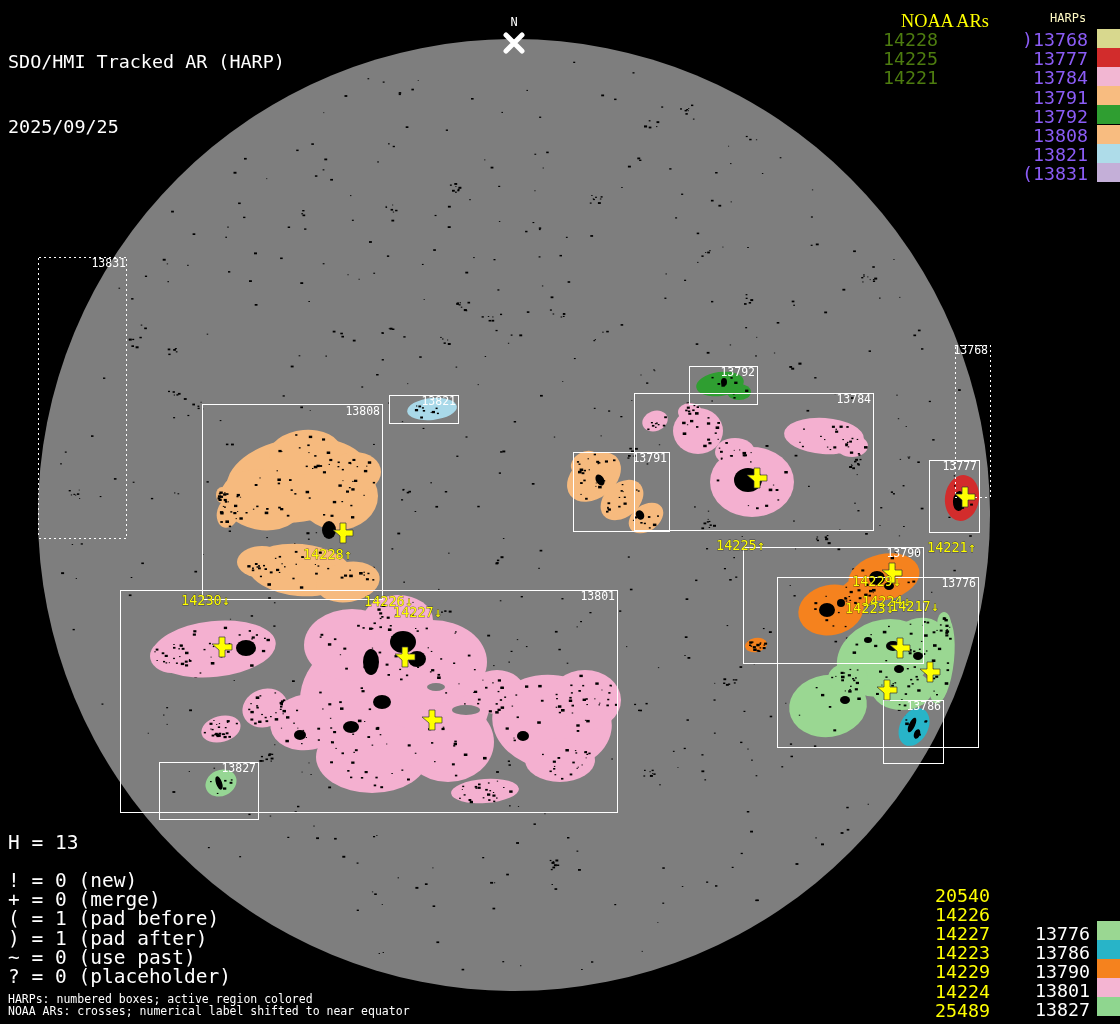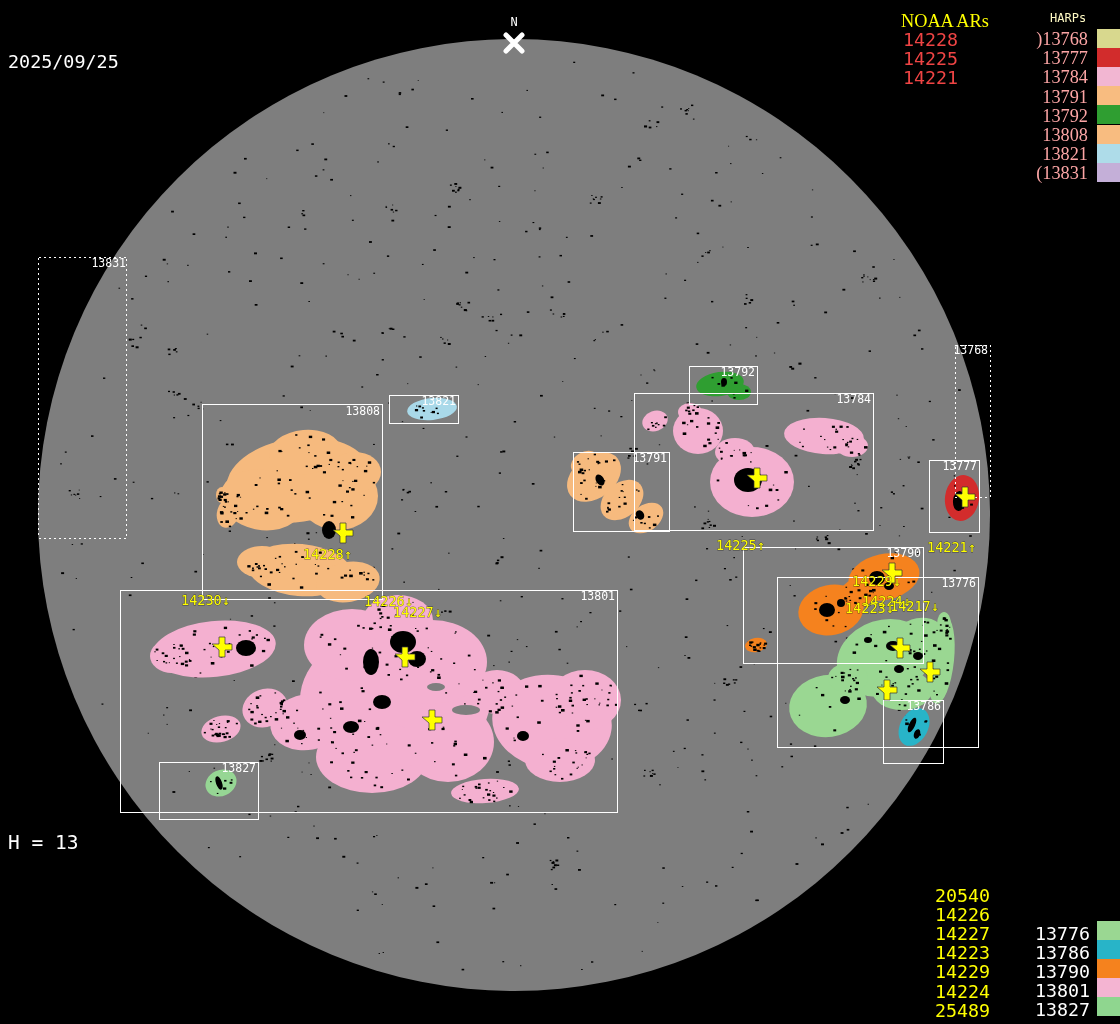--- a/index.html
+++ b/index.html
@@ -3,22 +3,22 @@
 <meta charset="utf-8">
 <style>
   html,body{margin:0;padding:0;background:#000;}
   #stage{position:relative;width:1120px;height:1024px;background:#000;overflow:hidden;
          font-family:"DejaVu Sans Mono",monospace;color:#fff;}
   #plot-svg{position:absolute;left:0;top:0;}
   .abs{position:absolute;white-space:pre;}
   .title-block{left:8px;top:8px;font-size:18.4px;line-height:21.5px;color:#fff;}
   .tr-noaa-header{left:901px;top:11px;font-size:18.3px;color:#ffff00;font-family:Liberation Serif, serif;}
   .tr-harps-header{left:1018px;top:11px;font-size:12px;color:#fef9c3;margin-left:32px;}
-  .tr-noaa-list{left:903px;top:30px;font-size:18.3px;line-height:19.2px;color:#ef4444;}
-  .tr-harp-list{right:32px;top:30px;font-size:18.3px;line-height:19.2px;color:#fca5a5;text-align:right;font-family:Liberation Serif, serif;}
+  .tr-noaa-list{left:883px;top:30px;font-size:18.3px;line-height:19.2px;color:#4d7c0f;}
+  .tr-harp-list{right:32px;top:30px;font-size:18.3px;line-height:19.2px;color:#8b5cf6;text-align:right;}
   .br-noaa-list{right:130px;top:885.5px;font-size:18.3px;line-height:19.2px;color:#ffff00;text-align:right;}
   .br-harp-list{right:30px;top:923.5px;font-size:18.3px;line-height:19.2px;color:#fff;text-align:right;}
   .stats{left:8px;top:831px;font-size:19.5px;color:#fff;text-align:center;}
   .flag-legend{left:8px;top:871px;font-size:19.5px;line-height:19.2px;color:#fff;}
   .footnotes{left:8px;top:993px;font-size:11.5px;line-height:12px;color:#fff;}
   .swatch{position:absolute;right:0;width:23px;height:19.2px;}
 </style>
 </head>
 <body>
 
@@ -1724,40 +1724,42 @@
         <text x="852" y="576" fill="#ffff00" font-size="13.5" dominant-baseline="hanging" stroke="#00000088" stroke-width="0.8" paint-order="stroke" style="font-family: &quot;DejaVu Sans Mono&quot;, monospace;">14229↓</text>
         <text x="862" y="596" fill="#ffff00" font-size="13.5" dominant-baseline="hanging" stroke="#00000088" stroke-width="0.8" paint-order="stroke" style="font-family: &quot;DejaVu Sans Mono&quot;, monospace;">14224↓</text>
         <text x="845" y="603" fill="#ffff00" font-size="13.5" dominant-baseline="hanging" stroke="#00000088" stroke-width="0.8" paint-order="stroke" style="font-family: &quot;DejaVu Sans Mono&quot;, monospace;">14223↓</text>
         <text x="890" y="601" fill="#ffff00" font-size="13.5" dominant-baseline="hanging" stroke="#00000088" stroke-width="0.8" paint-order="stroke" style="font-family: &quot;DejaVu Sans Mono&quot;, monospace;">14217↓</text>
       </g>
       <text x="514" y="17" fill="#fff" font-size="12" text-anchor="middle" dominant-baseline="hanging" style="font-family: &quot;DejaVu Sans Mono&quot;, monospace;">N</text>
       <path d="M506,35 L522,51 M522,35 L506,51" stroke="#fff" stroke-width="5" stroke-linecap="round" fill="none"></path>
     </svg>
 
   <div class="abs title-block">
+    <div>SDO/HMI Tracked AR (HARP)</div>
     <div>2025/09/25</div>
   </div>
 
   <div class="abs tr-noaa-header">NOAA ARs</div>
   <div class="abs tr-harps-header">HARPs</div>
   <div class="abs tr-noaa-list" id="tr-noaa-list"><div>14228</div><div>14225</div><div>14221</div></div>
   <div class="abs tr-harp-list" id="tr-harp-list"><div>)13768</div><div>13777</div><div>13784</div><div>13791</div><div>13792</div><div>13808</div><div>13821</div><div>(13831</div></div>
   <div id="tr-swatches">
       <div class="swatch" style="top: 28.5px; background: rgb(216, 216, 142);"></div>
       <div class="swatch" style="top: 47.7px; background: rgb(210, 44, 44);"></div>
       <div class="swatch" style="top: 66.9px; background: rgb(242, 182, 210);"></div>
       <div class="swatch" style="top: 86.1px; background: rgb(248, 188, 128);"></div>
       <div class="swatch" style="top: 105.3px; background: rgb(47, 158, 49);"></div>
       <div class="swatch" style="top: 124.5px; background: rgb(248, 188, 128);"></div>
       <div class="swatch" style="top: 143.7px; background: rgb(174, 220, 233);"></div>
       <div class="swatch" style="top: 162.9px; background: rgb(196, 175, 216);"></div>
     </div>
 
   <div class="abs stats">H = 13</div>
-  <div class="abs footnotes" id="footnotes"></div>
+  <div class="abs flag-legend" id="flag-legend"><div>! = 0 (new)</div><div>+ = 0 (merge)</div><div>( = 1 (pad before)</div><div>) = 1 (pad after)</div><div>~ = 0 (use past)</div><div>? = 0 (placeholder)</div></div>
+  <div class="abs footnotes" id="footnotes"><div>HARPs: numbered boxes; active region colored</div><div>NOAA ARs: crosses; numerical label shifted to near equator</div></div>
 
   <div class="abs br-noaa-list" id="br-noaa-list"><div>20540</div><div>14226</div><div>14227</div><div>14223</div><div>14229</div><div>14224</div><div>25489</div></div>
   <div class="abs br-harp-list" id="br-harp-list"><div>13776</div><div>13786</div><div>13790</div><div>13801</div><div>13827</div></div>
   <div id="br-swatches">
       <div class="swatch" style="top: 920.5px; background: rgb(154, 215, 146);"></div>
       <div class="swatch" style="top: 939.7px; background: rgb(40, 180, 200);"></div>
       <div class="swatch" style="top: 958.9px; background: rgb(245, 130, 30);"></div>
       <div class="swatch" style="top: 978.1px; background: rgb(244, 180, 210);"></div>
       <div class="swatch" style="top: 997.3px; background: rgb(143, 214, 143);"></div>
     </div>

